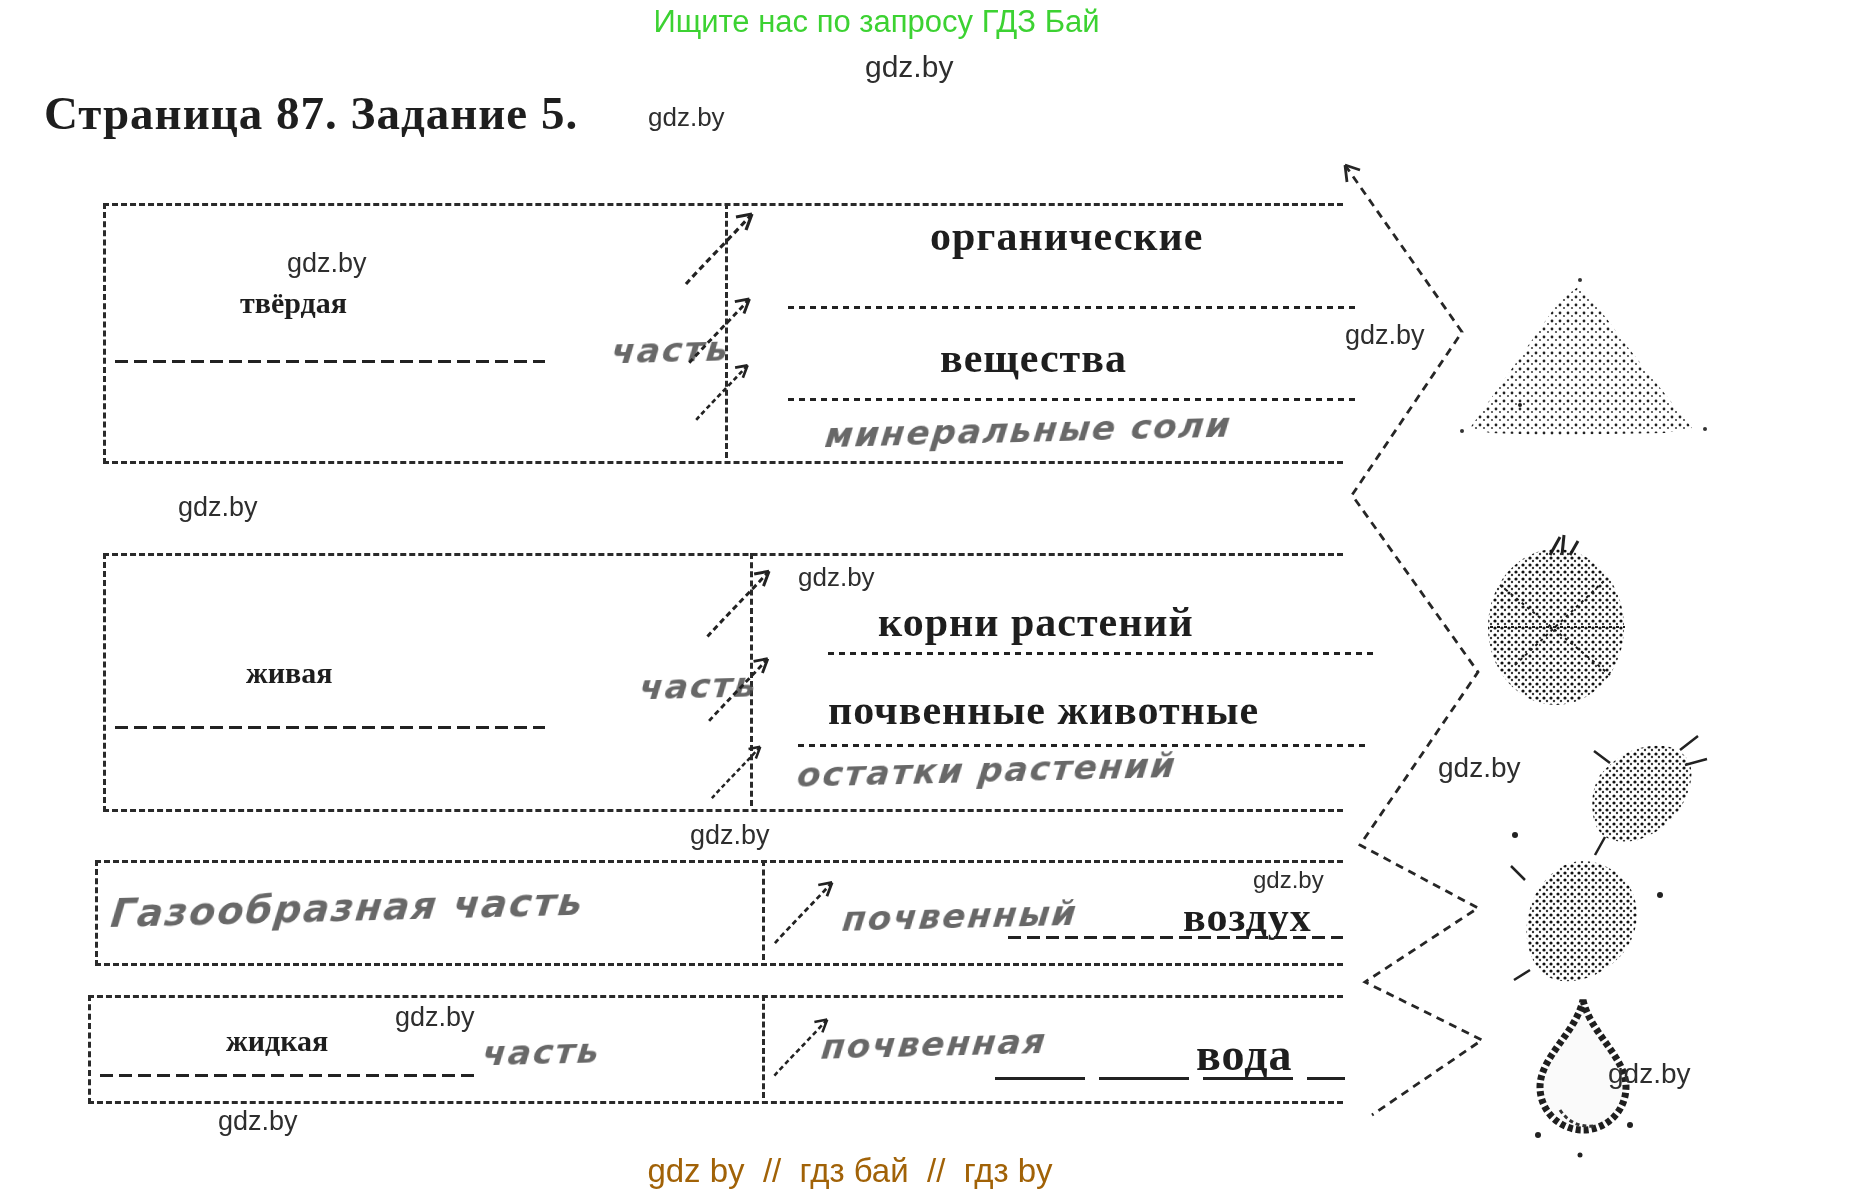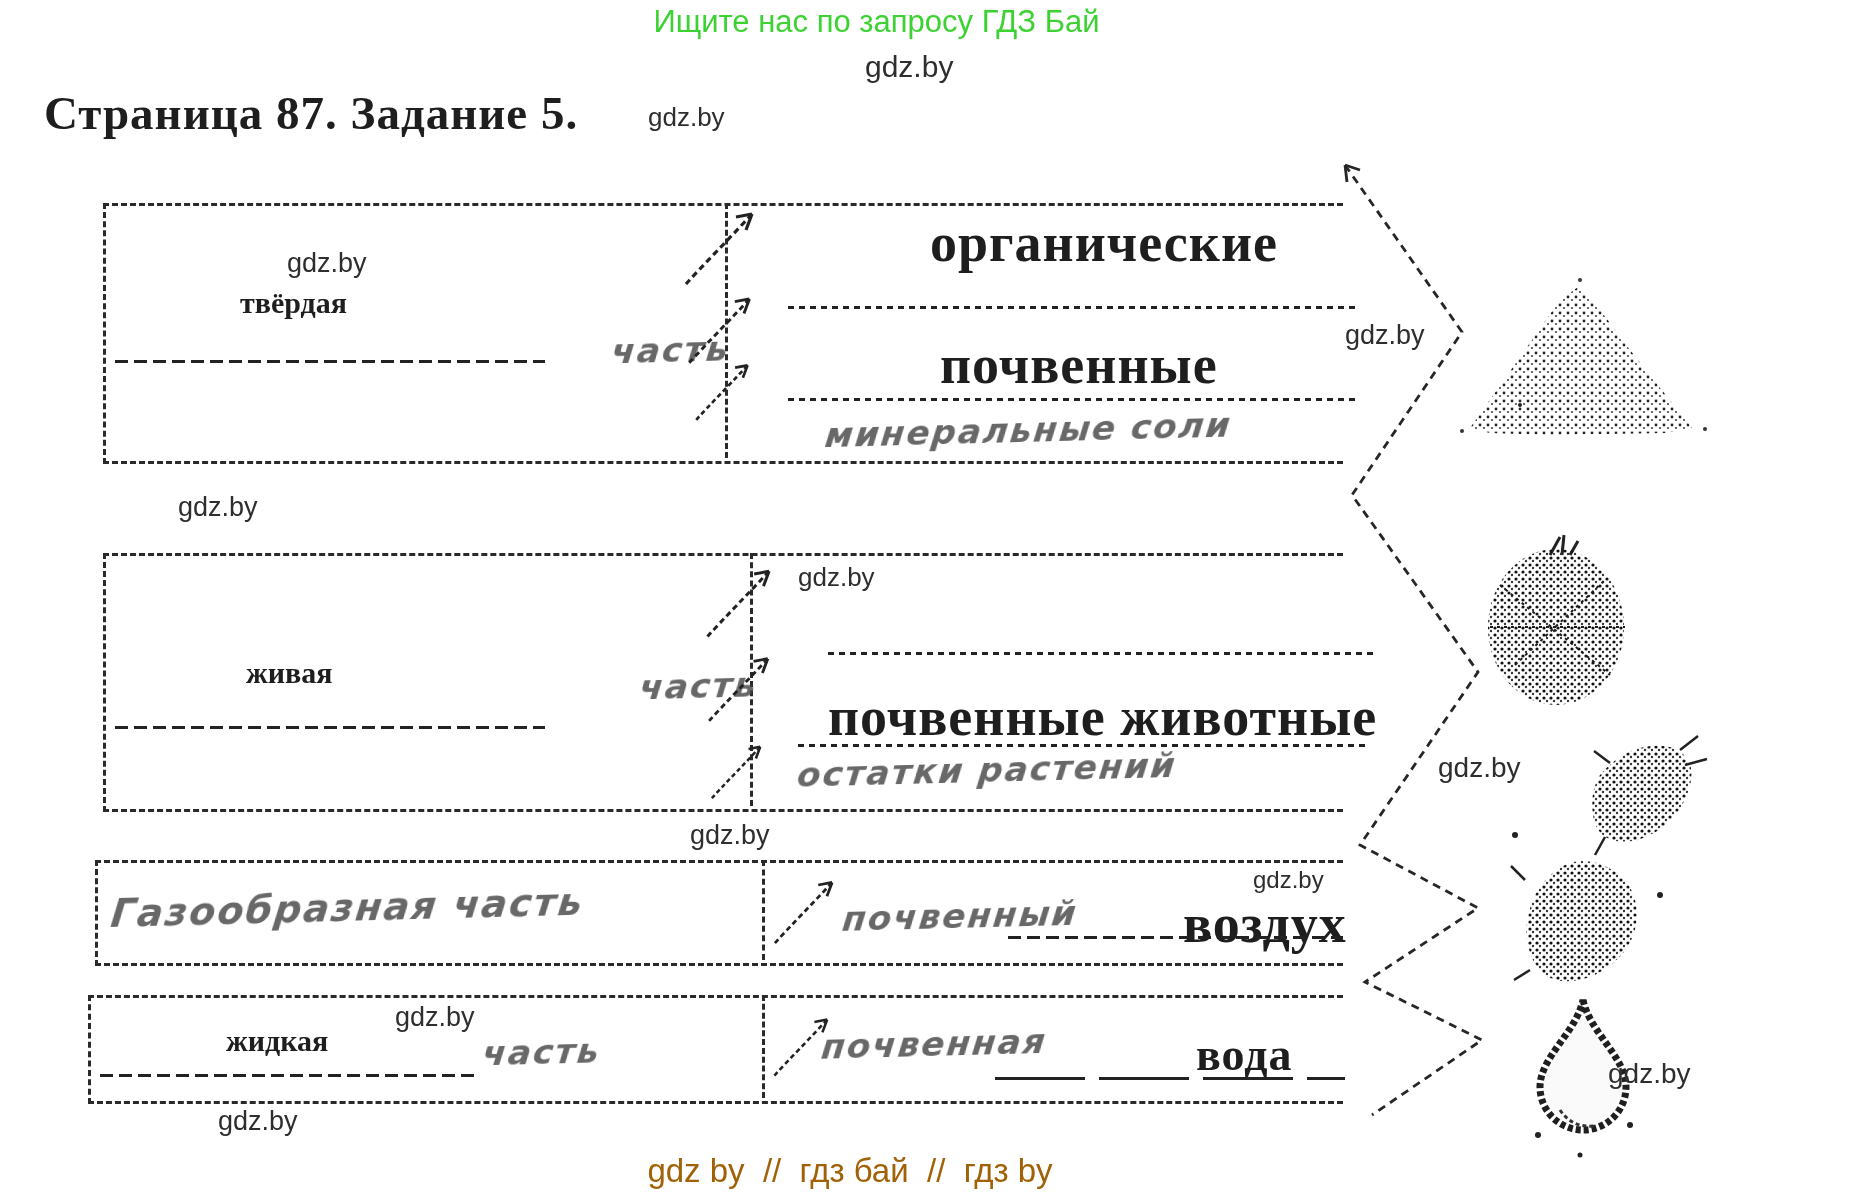--- a/index.html
+++ b/index.html
@@ -11,21 +11,21 @@
       font-size:27px;white-space:nowrap;}
   .title{position:absolute;left:44px;top:86px;margin:0;font-size:47px;font-weight:bold;
          font-family:"Liberation Serif", serif;letter-spacing:1px;}
   .box{position:absolute;border:3px dashed #2a2a2a;border-right:none;}
   .vdiv{position:absolute;width:0;border-left:3px dashed #2a2a2a;}
   .dash{position:absolute;height:3px;
         background:repeating-linear-gradient(90deg,#222 0 13px,transparent 13px 19px);}
   .dash.fine{background:repeating-linear-gradient(90deg,#222 0 6px,transparent 6px 11px);}
   .dash.solid{background:repeating-linear-gradient(90deg,#222 0 90px,transparent 90px 104px);}
   .blabel{position:absolute;font-weight:bold;font-size:30px;white-space:nowrap;}
-  .bitem{position:absolute;font-weight:bold;font-size:54px;white-space:nowrap;letter-spacing:1px;}
+  .bitem{position:absolute;font-weight:bold;font-size:42px;white-space:nowrap;letter-spacing:1px;}
   .hw{position:absolute;font-family:"DejaVu Sans", sans-serif;font-style:italic;font-weight:bold;
       color:#474747;opacity:.82;font-size:34px;white-space:nowrap;letter-spacing:2px;
       transform:skewX(-8deg) rotate(-1.5deg);filter:blur(.3px);}
   .arr{position:absolute;}
   .footer{position:absolute;left:340px;top:1152px;width:1020px;text-align:center;
           font-family:"Liberation Sans", sans-serif;font-size:33px;color:#a16207;white-space:pre;}
   svg{position:absolute;overflow:visible;}
 </style>
 </head>
 <body>
@@ -52,21 +52,21 @@
     <path d="M8 82 C26 62 52 36 74 12" fill="none" stroke="#222" stroke-width="3.2" stroke-dasharray="6 4"></path>
     <path d="M74 12 L58 15 M74 12 L68 28" fill="none" stroke="#222" stroke-width="3.2"></path>
   </svg>
   <svg class="arr" style="left:690px;top:356px" width="70" height="70" viewBox="0 0 90 90">
     <path d="M8 82 C26 62 52 36 74 12" fill="none" stroke="#222" stroke-width="3.4" stroke-dasharray="6 4"></path>
     <path d="M74 12 L58 15 M74 12 L68 28" fill="none" stroke="#222" stroke-width="3.4"></path>
   </svg>
 
   <div class="bitem" style="left:930px;top:212px">органические</div>
   <div class="dash fine" style="left:788px;top:306px;width:572px"></div>
-  <div class="bitem" style="left:940px;top:334px">почвенные</div>
+  <div class="bitem" style="left:940px;top:334px">вещества</div>
   <div class="dash fine" style="left:788px;top:398px;width:572px"></div>
   <div class="hw" style="left:826px;top:410px">минеральные соли</div>
 
   <div class="wm" style="left:178px;top:492px">gdz.by</div>
 
   <div class="box" style="left:103px;top:553px;width:1237px;height:253px"></div>
   <div class="vdiv" style="left:750px;top:553px;height:253px"></div>
   <div class="blabel" style="left:246px;top:656px">живая</div>
   <div class="dash" style="left:115px;top:726px;width:430px"></div>
   <div class="hw" style="left:640px;top:666px">часть</div>
@@ -78,20 +78,21 @@
   </svg>
   <svg class="arr" style="left:702px;top:648px" width="80" height="80" viewBox="0 0 90 90">
     <path d="M8 82 C26 62 52 36 74 12" fill="none" stroke="#222" stroke-width="3.2" stroke-dasharray="6 4"></path>
     <path d="M74 12 L58 15 M74 12 L68 28" fill="none" stroke="#222" stroke-width="3.2"></path>
   </svg>
   <svg class="arr" style="left:706px;top:738px" width="66" height="66" viewBox="0 0 90 90">
     <path d="M8 82 C26 62 52 36 74 12" fill="none" stroke="#222" stroke-width="3.4" stroke-dasharray="6 4"></path>
     <path d="M74 12 L58 15 M74 12 L68 28" fill="none" stroke="#222" stroke-width="3.4"></path>
   </svg>
 
+  <div class="bitem" style="left:878px;top:598px">корни растений</div>
   <div class="dash fine" style="left:828px;top:652px;width:545px"></div>
   <div class="bitem" style="left:828px;top:686px">почвенные животные</div>
   <div class="dash fine" style="left:798px;top:744px;width:568px"></div>
   <div class="hw" style="left:798px;top:750px">остатки растений</div>
 
   <div class="wm" style="left:690px;top:820px">gdz.by</div>
 
   <div class="box" style="left:95px;top:860px;width:1245px;height:100px"></div>
   <div class="vdiv" style="left:762px;top:860px;height:100px"></div>
   <div class="hw" style="left:112px;top:886px;font-size:38px">Газообразная часть</div>

